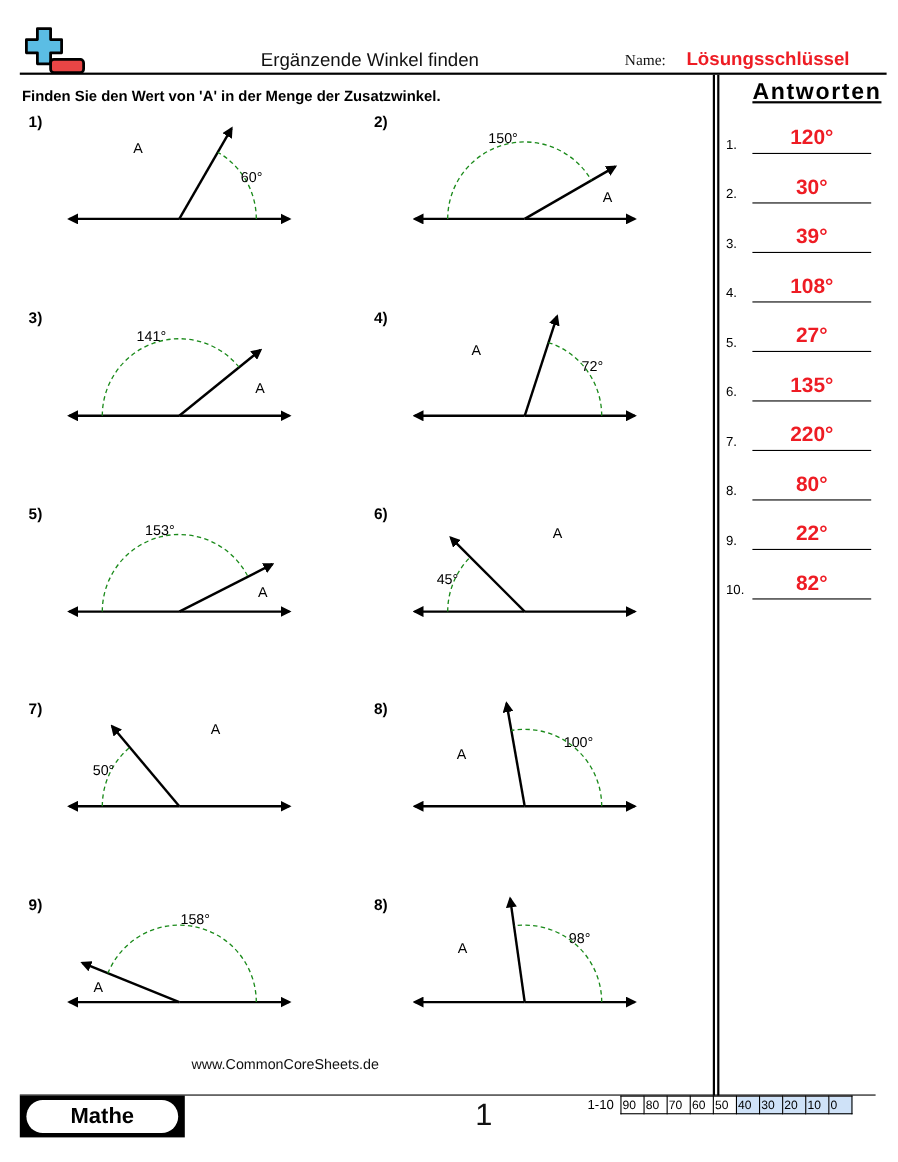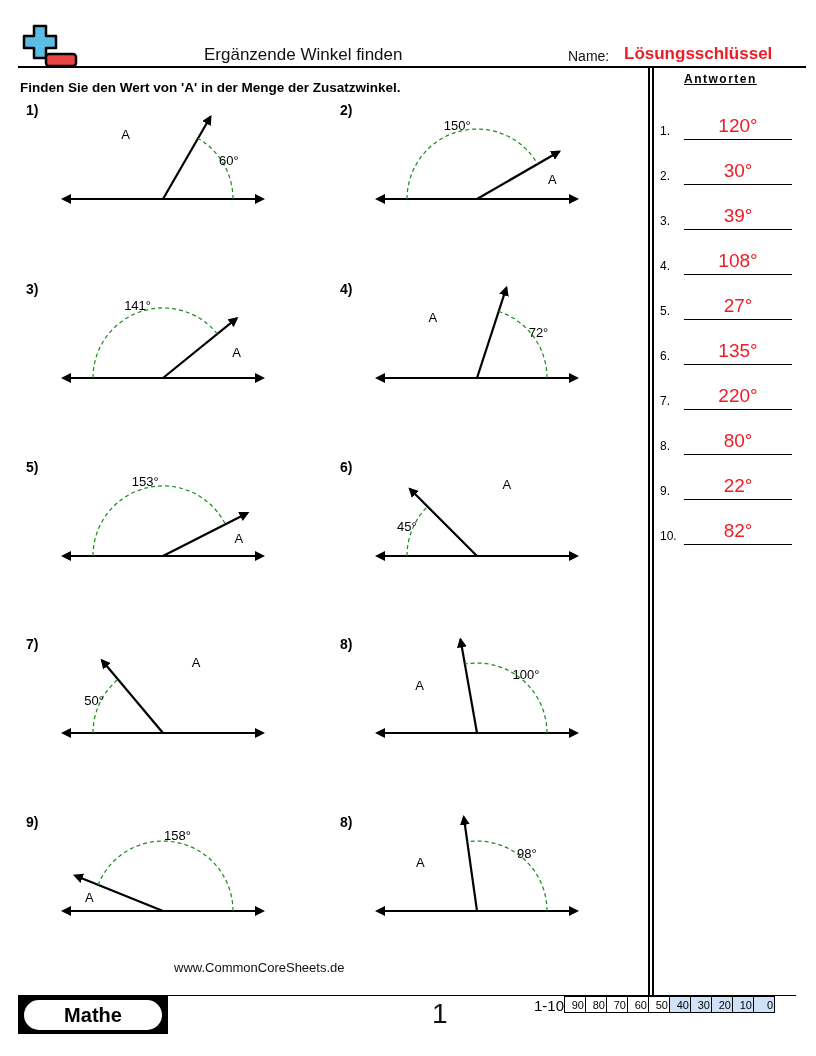--- a/index.html
+++ b/index.html
@@ -1,45 +1,45 @@
 <!DOCTYPE html>
 <html><head>
 <meta charset="utf-8">
 <style>
   html, body { margin: 0; padding: 0; background: #ffffff; }
   body { width: 816px; height: 1056px; position: relative; overflow: hidden;
          font-family: "Liberation Sans", "DejaVu Sans", sans-serif; color: #000; }
   .logo { position: absolute; left: 22px; top: 24px; width: 58px; height: 44px; }
-  .title { position: absolute; left: 204px; top: 45px; font-size: 17px; color: #111; }
-  .name-label { position: absolute; left: 568px; top: 48px; font-size: 14px; color: #111; }
+  .title { position: absolute; left: 237px; top: 45px; font-size: 17px; color: #111; }
+  .name-label { position: absolute; left: 568px; top: 48px; font-size: 14px; color: #111; font-family: Liberation Serif, serif; }
   .name-value { position: absolute; left: 624px; top: 44px; font-size: 17px; font-weight: bold; color: #ee1c24; }
   .header-rule { position: absolute; left: 18px; top: 66px; width: 788px; height: 2px; background: #000; }
   .instructions { position: absolute; left: 20px; top: 80px; font-size: 13.5px; font-weight: bold; }
   .vdivider { position: absolute; left: 648px; top: 68px; width: 2px; height: 928px; background: #000; }
   .vdivider2 { position: absolute; left: 652px; top: 68px; width: 2px; height: 928px; background: #000; }
-  .answers-title { position: absolute; left: 684px; top: 72px; font-size: 12px; font-weight: bold;
+  .answers-title { position: absolute; left: 684px; top: 72px; font-size: 21px; font-weight: bold;
                    letter-spacing: 1.5px; text-decoration: underline; }
   .answer-row { position: absolute; left: 660px; width: 132px; height: 30px; }
   .answer-num { position: absolute; left: 0; bottom: 2px; font-size: 12px; }
   .answer-line { position: absolute; left: 24px; right: 0; bottom: 0; height: 1px; background: #000; }
   .answer-val { position: absolute; left: 24px; right: 0; bottom: 3px; text-align: center;
-                font-size: 19px; font-weight: normal; color: #ee1c24; }
+                font-size: 19px; font-weight: bold; color: #ee1c24; }
   .problem { position: absolute; width: 280px; height: 140px; }
   .problem-num { position: absolute; left: 0; top: 0; font-size: 14px; font-weight: bold; }
   .problem svg { position: absolute; left: 0; top: 0; overflow: visible; }
   .footer-rule { position: absolute; left: 18px; top: 995px; width: 778px; height: 1px; background: #000; }
   .footer-mathe { position: absolute; left: 18px; top: 996px; width: 150px; height: 38px; background: #000; }
   .footer-mathe-pill { position: absolute; left: 6px; top: 4px; width: 138px; height: 30px; background: #fff;
                        border-radius: 15px; text-align: center; line-height: 30px; font-size: 20px; font-weight: bold; }
   .footer-site { position: absolute; left: 174px; top: 960px; font-size: 13px; color: #111; }
   .footer-page { position: absolute; left: 432px; top: 998px; font-size: 28px; color: #111; }
-  .score-label { position: absolute; left: 534px; top: 997px; font-size: 15px; }
+  .score-label { position: absolute; left: 534px; top: 997px; font-size: 12px; }
   .score-table { position: absolute; left: 564px; top: 996px; border-collapse: collapse; }
   .score-table td { border: 1px solid #000; font-size: 11px; width: 18px; height: 15px; padding: 0 1px;
-                    text-align: right; }
+                    text-align: left; }
   .score-table td.hl { background: #cfe2f8; }
 </style>
 </head>
 <body>
 
 <svg class="logo" viewBox="0 0 58 44">
   <path d="M12 2 h12 v10 h10 v12 h-10 v10 h-12 v-10 h-10 v-12 h10 z" fill="#5bbde4" stroke="#000" stroke-width="2.5" stroke-linejoin="round"></path>
   <rect x="24" y="30" width="30" height="12" rx="3" fill="#e84545" stroke="#000" stroke-width="2.5"></rect>
 </svg>
 <div class="title">Ergänzende Winkel finden</div>

